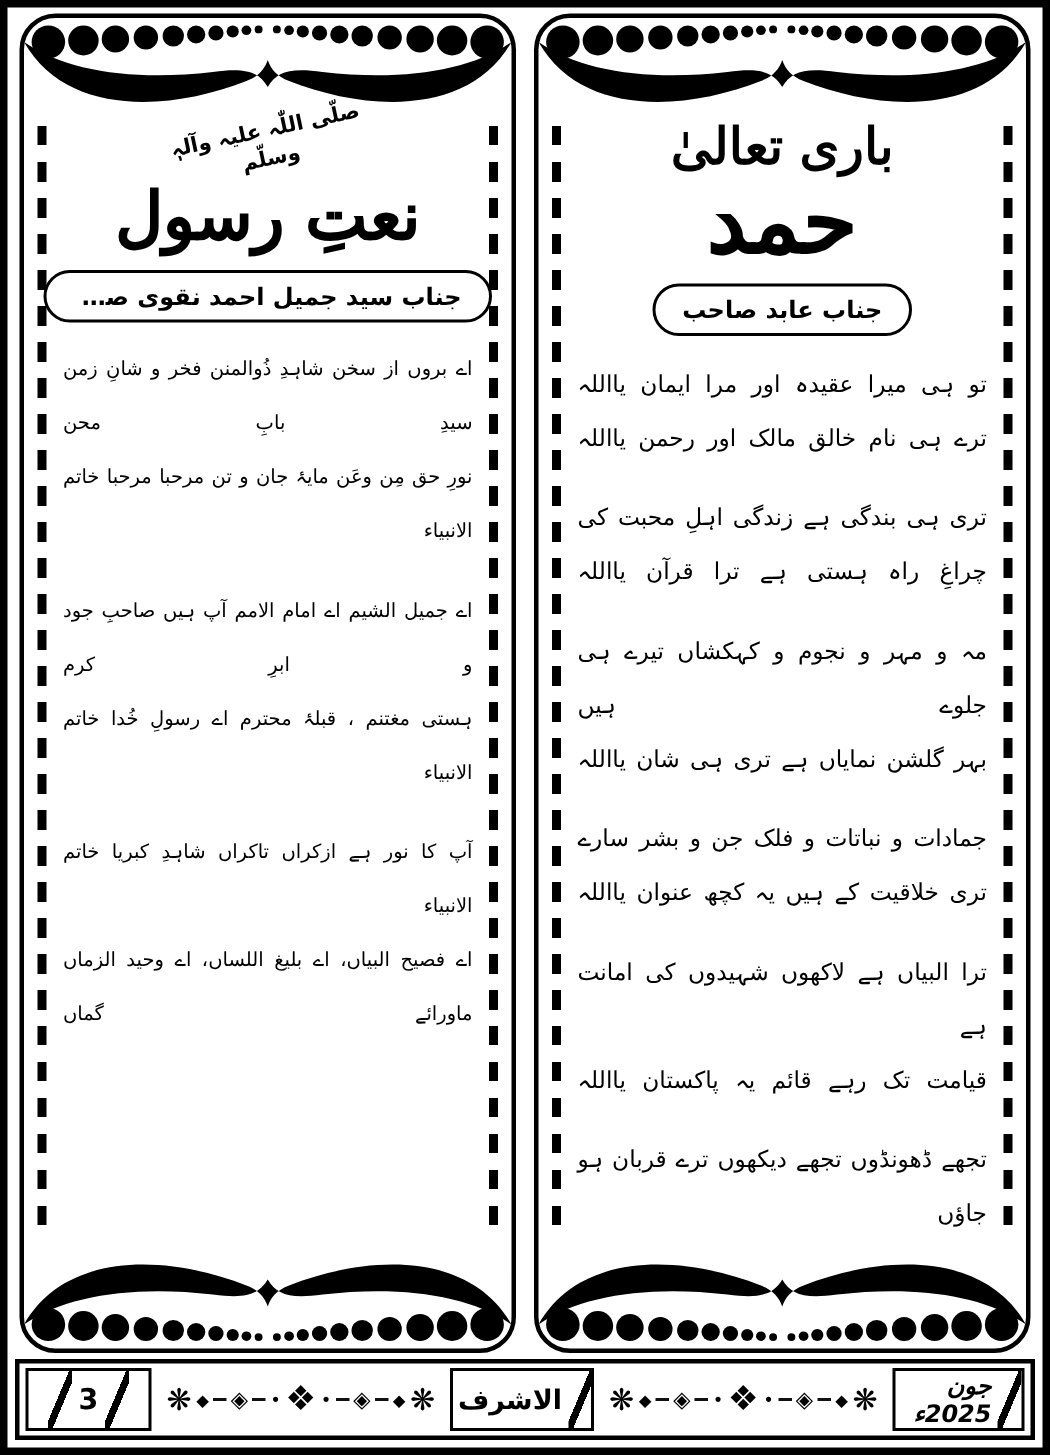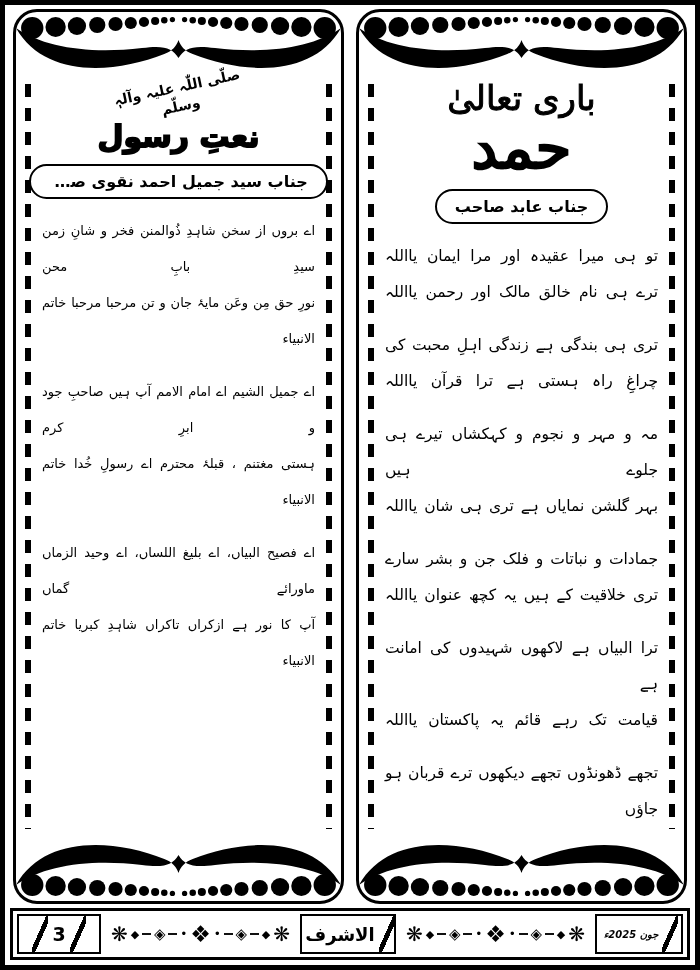--- a/index.html
+++ b/index.html
@@ -25,21 +25,21 @@
   .panel:after{right:9px;}
   .ornament{height:64px;flex:0 0 64px;}
   .ornament svg{display:block;width:100%;height:64px;}
   .ornament.bottom svg{transform:scaleY(-1);}
   .head{display:flex;flex-direction:column;align-items:center;gap:4px;padding:2px 22px 6px;}
   .salutation{
     font-size:14px;font-weight:bold;width:130px;text-align:center;line-height:1.35;
     transform:rotate(-12deg);direction:rtl;
   }
   .kicker{font-size:34px;font-weight:normal;direction:rtl;-webkit-text-stroke:1px #000;}
-  .naat-title{font-size:30px;font-weight:bold;direction:rtl;-webkit-text-stroke:1.8px #000;line-height:1.15;}
+  .naat-title{font-size:44px;font-weight:normal;direction:rtl;-webkit-text-stroke:1.8px #000;line-height:1.15;}
   .hamd-title{font-size:58px;font-weight:normal;direction:rtl;-webkit-text-stroke:2.5px #000;line-height:1.05;margin-top:-4px;}
   .author-box{
     border:2.5px solid #000;border-radius:20px;padding:6px 18px;margin-top:6px;
     font-size:16px;font-weight:bold;direction:rtl;white-space:nowrap;max-width:92%;
     overflow:hidden;text-overflow:ellipsis;
   }
   .verses{flex:1;padding:8px 26px 0;direction:rtl;overflow:hidden;}
   .couplet{margin-bottom:17px;}
   .vline{
     text-align:justify;text-align-last:justify;text-justify:inter-word;
@@ -55,21 +55,21 @@
   .fbox{
     border:2px solid #000;display:flex;align-items:center;justify-content:center;
     position:relative;background:#fff;font-weight:bold;overflow:hidden;
   }
   .fbox .slash{
     width:16px;align-self:stretch;flex:0 0 16px;
     background:linear-gradient(to bottom right,transparent 44%,#000 44%,#000 60%,transparent 60%);
   }
   .pagenum-box{flex:0 0 80px;font-size:19px;}
   .name-box{flex:0 0 92px;font-size:18px;direction:rtl;text-align:center;}
-  .date-box{flex:0 0 84px;font-size:10px;direction:rtl;font-style:italic;}
+  .date-box{flex:0 0 84px;font-size:16px;direction:rtl;font-style:italic;}
   .fbox .txt{padding:0 4px;}
   .orn-band{flex:1;display:flex;align-items:center;gap:3px;padding:0 4px;min-width:0;}
   .orn-band .rule{flex:1;height:2.5px;background:#111;min-width:6px;}
   .orn{line-height:1;}
   .orn.snow{font-size:20px;}
   .orn.dia{font-size:11px;}
   .orn.lens{font-size:15px;}
   .orn.cluster{font-size:23px;}
   .orn.dot{font-size:12px;}
 </style>
@@ -116,22 +116,22 @@
       <div class="verses">
           <div class="couplet">
             <div class="vline">اے بروں از سخن شاہدِ ذُوالمنن فخر و شانِ زمن سیدِ بابِ محن</div>
             <div class="vline">نورِ حق مِن وعَن مایۂ جان و تن مرحبا مرحبا خاتم الانبیاء</div>
           </div>
           <div class="couplet">
             <div class="vline">اے جمیل الشیم اے امام الامم آپ ہیں صاحبِ جود و ابرِ کرم</div>
             <div class="vline">ہستی مغتنم ، قبلۂ محترم اے رسولِ خُدا خاتم الانبیاء</div>
           </div>
           <div class="couplet">
+            <div class="vline">آپ کا نور ہے ازکراں تاکراں شاہدِ کبریا خاتم الانبیاء</div>
             <div class="vline">اے فصیح البیاں، اے بلیغ اللساں، اے وحید الزماں ماورائے گماں</div>
-            <div class="vline">آپ کا نور ہے ازکراں تاکراں شاہدِ کبریا خاتم الانبیاء</div>
           </div>
         </div>
       <div class="ornament bottom">
         <svg viewBox="0 0 320 64" preserveAspectRatio="none">
           <g class="dots-row">
               <circle cx="16" cy="16" r="11" fill="#000"></circle>
               <circle cx="304" cy="16" r="11" fill="#000"></circle>
               <circle cx="39" cy="15" r="10" fill="#000"></circle>
               <circle cx="281" cy="15" r="10" fill="#000"></circle>
               <circle cx="60" cy="14" r="9" fill="#000"></circle>

